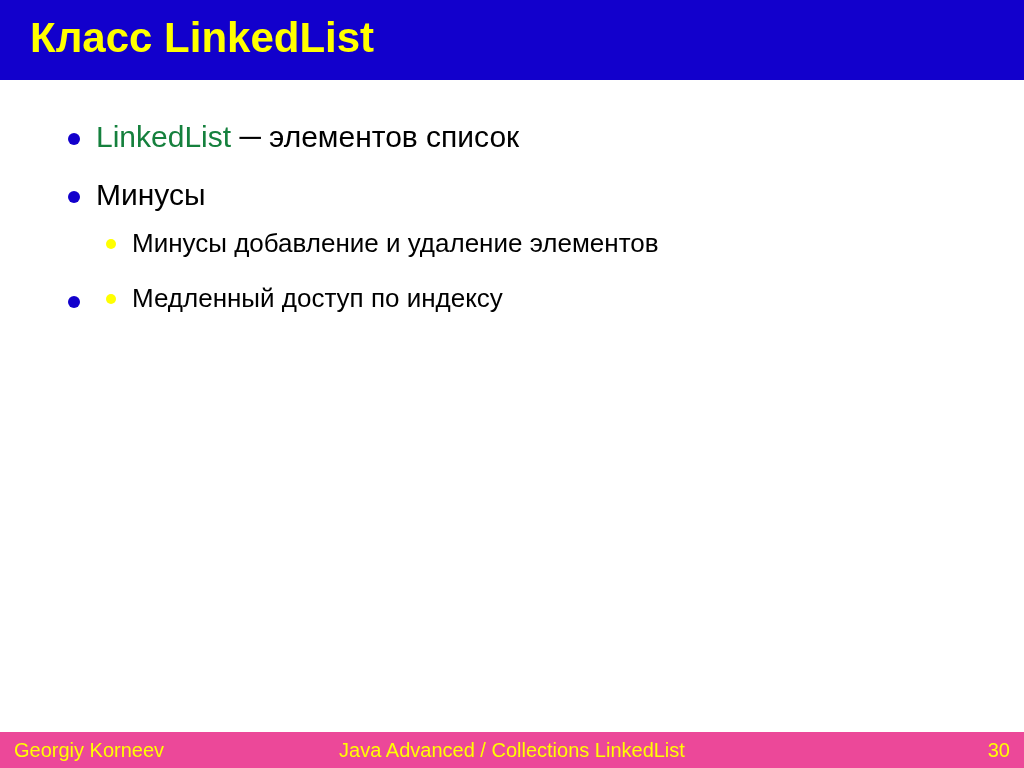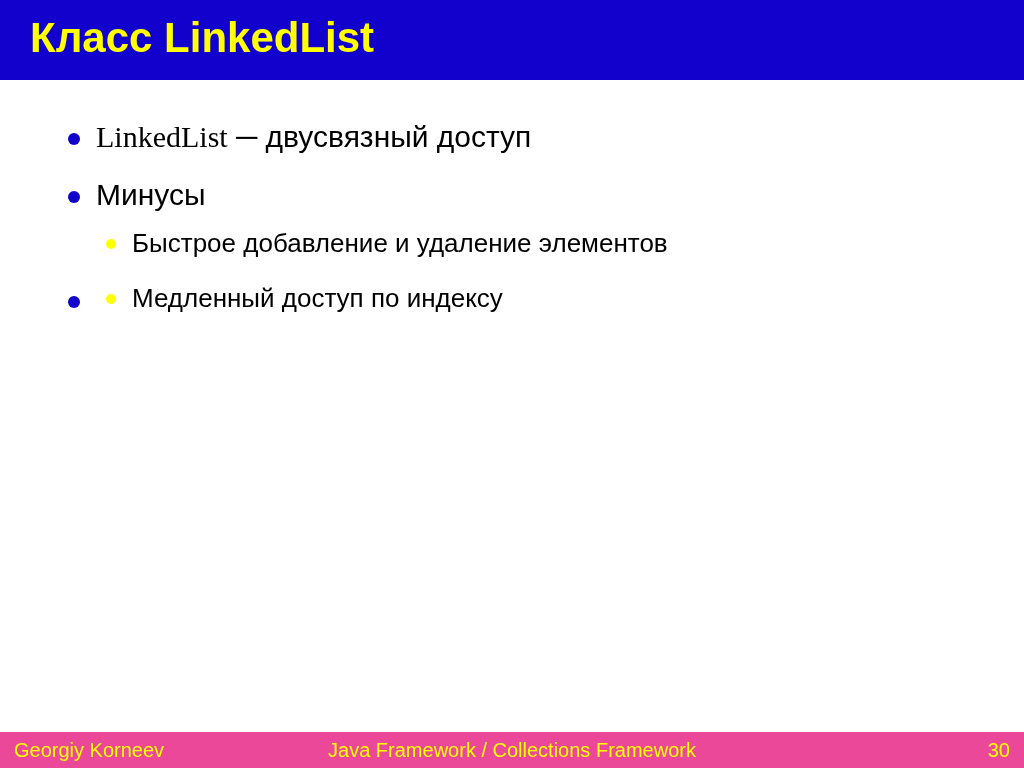--- a/index.html
+++ b/index.html
@@ -53,21 +53,21 @@
     content: "";
     position: absolute;
     left: 10px;
     top: 11px;
     width: 10px;
     height: 10px;
     background: #ffff00;
     border-radius: 50%;
   }
 
-  .highlight { color: #000000; font-family: Liberation Serif, serif; }
+  .highlight { color: #15803d; }
 
   .footer {
     position: absolute;
     bottom: 0;
     left: 0;
     width: 100%;
     height: 36px;
     background: #ec4899;
     color: #ffff00;
     font-size: 20px;
@@ -85,38 +85,38 @@
 <div class="slide">
 
   <div class="title-bar">
     <h1>Класс LinkedList</h1>
   </div>
 
   <div class="content">
     <ul class="level1">
 
       <li>
-        <span class="highlight">LinkedList</span><span> ─ двусвязный доступ</span>
+        <span class="highlight">LinkedList</span><span> ─ элементов список</span>
       </li>
 
       <li>
         <span>Минусы</span>
         <ul class="level2">
-          <li>Быстрое добавление и удаление элементов</li>
+          <li>Минусы добавление и удаление элементов</li>
         </ul>
       </li>
 
       <li>
         <ul class="level2">
           <li>Медленный доступ по индексу</li>
         </ul>
       </li>
 
     </ul>
   </div>
 
   <div class="footer">
     <span class="left">Georgiy Korneev</span>
-    <span class="center">Java Framework / Collections Framework</span>
+    <span class="center">Java Advanced / Collections LinkedList</span>
     <span class="right">30</span>
   </div>
 
 </div>
 
 </body></html>

